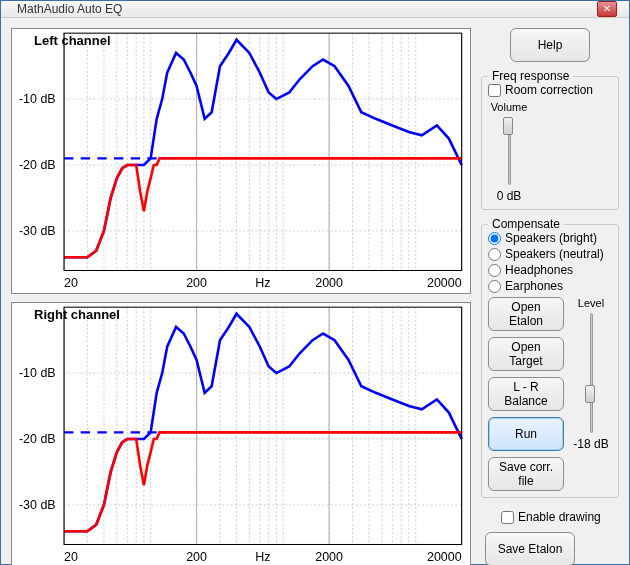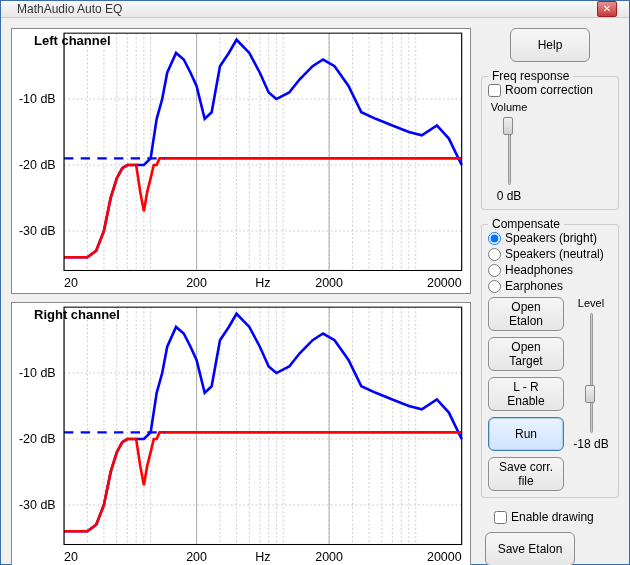--- a/index.html
+++ b/index.html
@@ -182,35 +182,35 @@
             <span>Headphones</span>
           </label>
         <label class="radio-row">
             <input type="radio" name="comp" style="">
             <span>Earphones</span>
           </label>
         <div class="row" style="margin-top:4px;">
           <div class="buttons-col">
             <button class="btn">Open Etalon</button>
             <button class="btn">Open Target</button>
-            <button class="btn">L - R Enable</button>
+            <button class="btn">L - R Balance</button>
             <button class="btn primary">Run</button>
             <button class="btn">Save corr. file</button>
           </div>
           <div class="slider-col">
             <span class="slider-label">Level</span>
             <div class="vslider" style="height:120px;">
               <div class="track"></div>
               <div class="thumb" style="top:72px;"></div>
             </div>
             <span class="slider-val">-18 dB</span>
           </div>
         </div>
       </div>
 
-      <label class="checkbox-row" style="margin-top:6px; margin-left:13px;">
+      <label class="checkbox-row" style="margin-top:6px; margin-left:20px;">
         <input type="checkbox" style="">
         <span>Enable drawing</span>
       </label>
       <button class="btn" style="width:90px; margin-left:4px;">Save Etalon</button>
     </div>
   </div>
 </div>
 
 </body></html>

